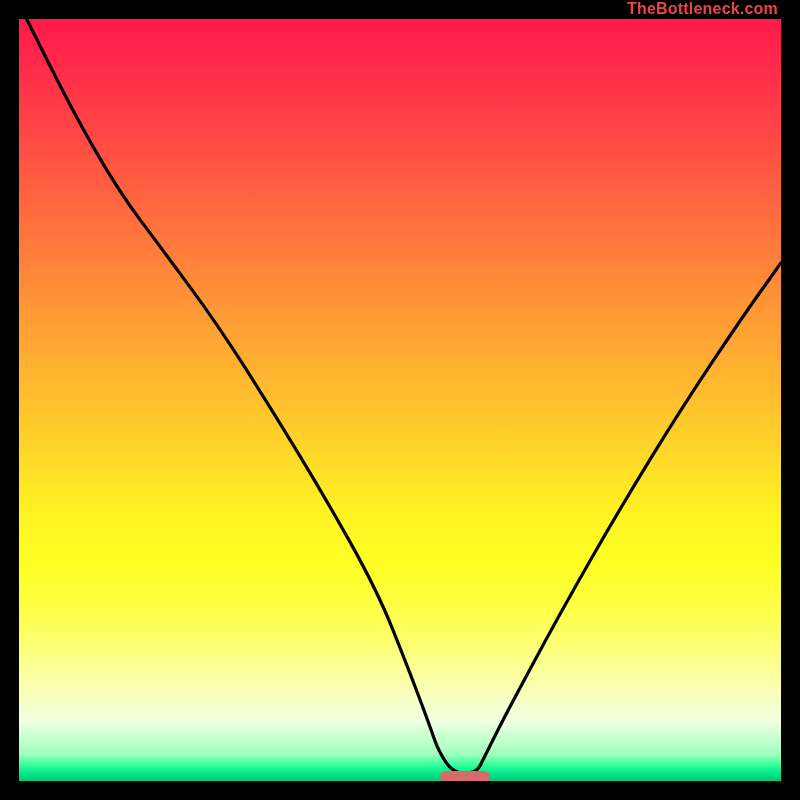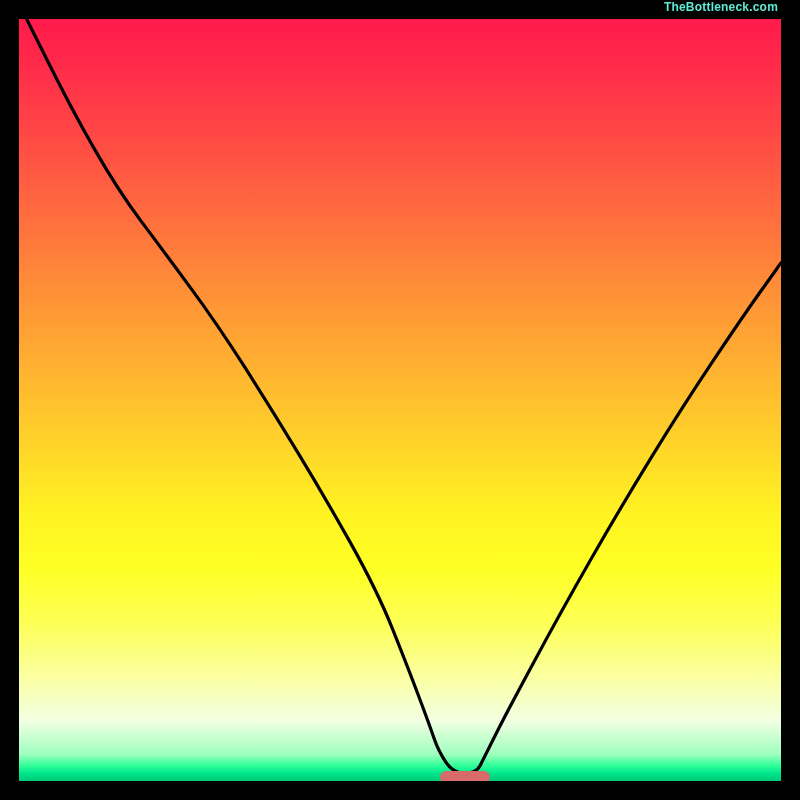--- a/index.html
+++ b/index.html
@@ -49,23 +49,23 @@
     left: 0;
     top: 0;
     width: 762px;
     height: 762px;
   }
   .watermark {
     position: absolute;
     top: 0px;
     right: 22px;
     font-family: Arial, Helvetica, sans-serif;
-    font-size: 12px;
+    font-size: 16px;
     font-weight: 600;
-    color: #5eead4;
+    color: #ef4444;
     letter-spacing: 0.2px;
   }
   .marker {
     position: absolute;
     width: 50px;
     height: 12px;
     border-radius: 6px;
     background: #d86a6a;
   }
 </style>

